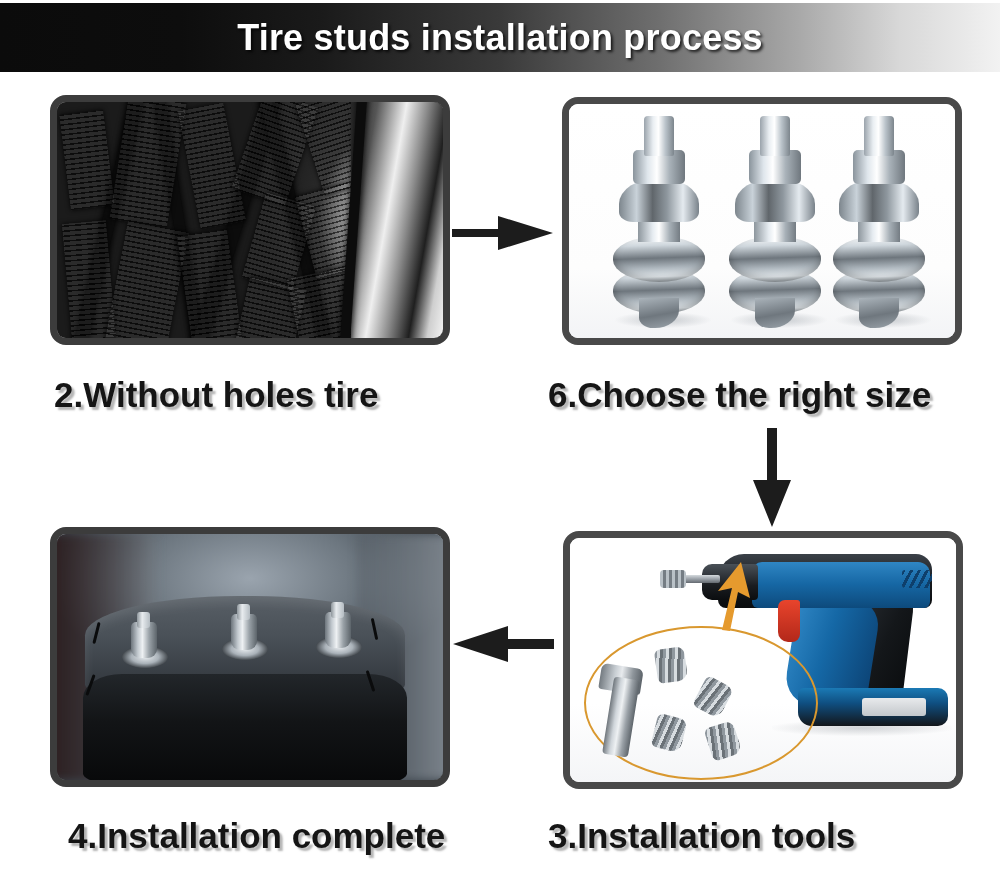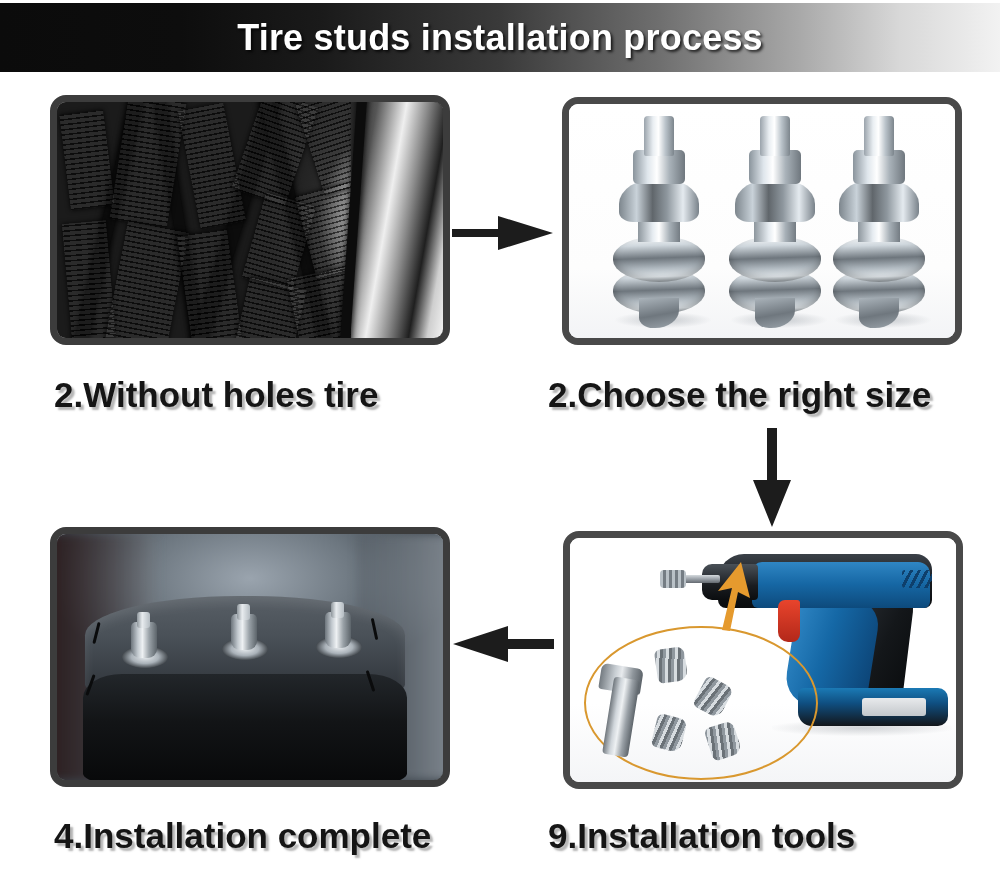--- a/index.html
+++ b/index.html
@@ -292,21 +292,21 @@
   .caption {
     position: absolute;
     font-size: 35px;
     font-weight: bold;
     color: #151515;
     white-space: nowrap;
     text-shadow: 3px 3px 2px rgba(120,120,120,0.55);
   }
   #cap1 { left: 54px;  top: 375px; }
   #cap2 { left: 548px; top: 375px; }
-  #cap4 { left: 54px;  top: 816px; }
+  #cap4 { left: 68px;  top: 816px; }
   #cap3 { left: 548px; top: 816px; }
 </style>
 </head>
 <body>
 
 <div class="banner">
   <div class="banner-title">Tire studs installation process</div>
 </div>
 
 <div class="panel panel-dark" id="panel1">
@@ -368,21 +368,21 @@
       <div class="stud-helix h2"></div>
       <div class="stud-helix h1"></div>
       <div class="stud-point"></div>
       <div class="stud-neck"></div>
       <div class="stud-flange"></div>
       <div class="stud-collar"></div>
       <div class="stud-tip"></div>
     </div>
   </div>
 </div>
-<div class="caption" id="cap2">2.Choose the right size</div>
+<div class="caption" id="cap2">6.Choose the right size</div>
 
 <div class="panel" id="panel3">
   <div class="panel-inner">
     <div class="tools-bg"></div>
 
     <div class="drill">
       <div class="drill-shadow"></div>
       <div class="drill-grip-back"></div>
       <div class="drill-grip"></div>
       <div class="drill-batt"></div>
@@ -402,21 +402,21 @@
     <div class="mini-stud ms1"></div>
     <div class="mini-stud ms2"></div>
     <div class="mini-stud ms3"></div>
     <div class="mini-stud ms4"></div>
 
     <svg class="orange-arrow" viewBox="0 0 56 70">
       <path d="M14 68 L24 26 L10 29 L33 0 L42 36 L30 30 L22 69 Z" fill="#e59a2e"></path>
     </svg>
   </div>
 </div>
-<div class="caption" id="cap3">9.Installation tools</div>
+<div class="caption" id="cap3">3.Installation tools</div>
 
 <div class="panel panel-dark" id="panel4">
   <div class="panel-inner">
     <div class="done-bg"></div>
     <div class="done-blur-l"></div>
     <div class="done-blur-r"></div>
 
     <div class="tread-band"></div>
     <div class="tread-lower"></div>
 

